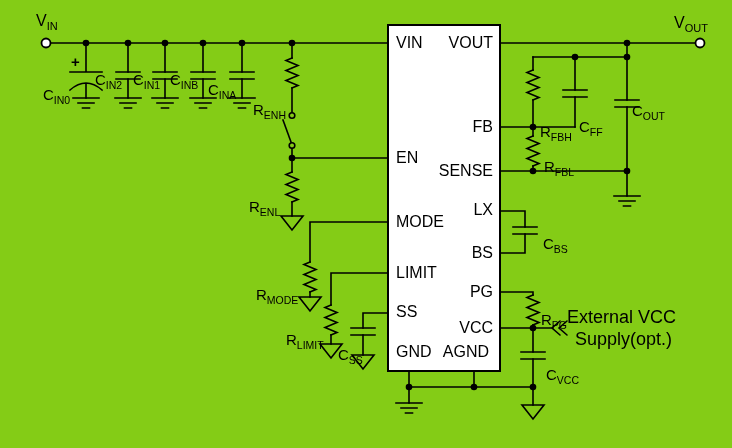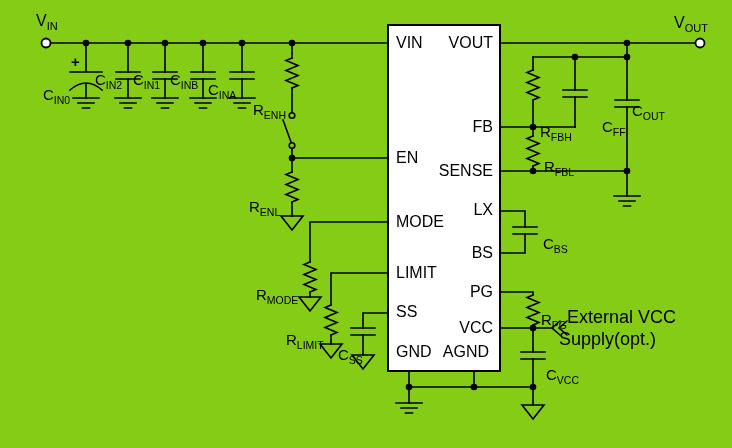--- a/index.html
+++ b/index.html
@@ -195,23 +195,23 @@
   <span class="lbl" style="left:95px;top:49px"><span>C</span><sub>IN2</sub></span>
   <span class="lbl" style="left:133px;top:49px"><span>C</span><sub>IN1</sub></span>
   <span class="lbl" style="left:170px;top:49px"><span>C</span><sub>INB</sub></span>
   <span class="lbl" style="left:208px;top:59px"><span>C</span><sub>INA</sub></span>
   <span class="lbl" style="left:253px;top:79px"><span>R</span><sub>ENH</sub></span>
   <span class="lbl" style="left:249px;top:176px"><span>R</span><sub>ENL</sub></span>
   <span class="lbl" style="left:256px;top:264px"><span>R</span><sub>MODE</sub></span>
   <span class="lbl" style="left:286px;top:309px"><span>R</span><sub>LIMIT</sub></span>
   <span class="lbl" style="left:338px;top:324px"><span>C</span><sub>SS</sub></span>
   <span class="lbl" style="left:540px;top:101px"><span>R</span><sub>FBH</sub></span>
-  <span class="lbl" style="left:602px;top:96px"><span>C</span><sub>FF</sub></span>
+  <span class="lbl" style="left:579px;top:96px"><span>C</span><sub>FF</sub></span>
   <span class="lbl" style="left:632px;top:80px"><span>C</span><sub>OUT</sub></span>
   <span class="lbl" style="left:544px;top:136px"><span>R</span><sub>FBL</sub></span>
   <span class="lbl" style="left:543px;top:213px"><span>C</span><sub>BS</sub></span>
   <span class="lbl" style="left:541px;top:289px"><span>R</span><sub>PG</sub></span>
   <span class="lbl" style="left:546px;top:344px"><span>C</span><sub>VCC</sub></span>
 
   <span class="ann" style="left:567px;top:307px">External VCC</span>
-  <span class="ann" style="left:559px;top:329px">Supply(opt.)</span>
+  <span class="ann" style="left:575px;top:329px">Supply(opt.)</span>
 
 </div>
 
 </body></html>

